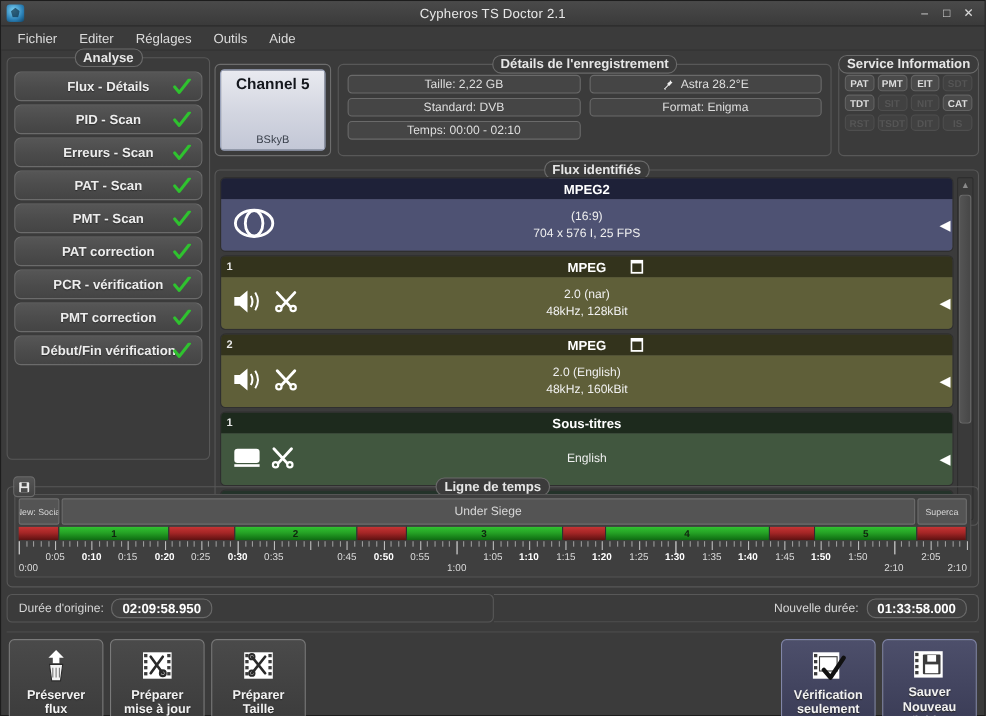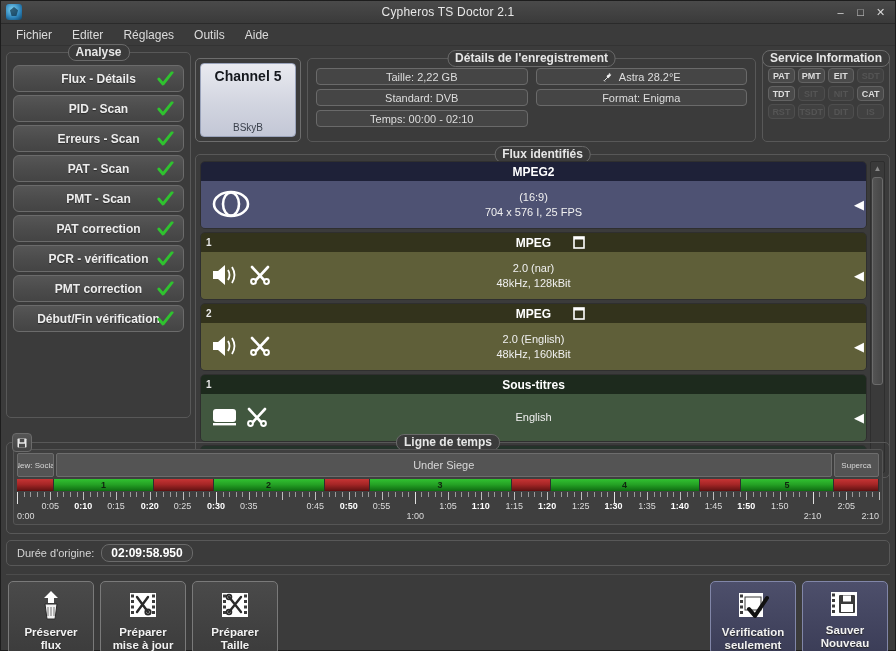--- a/index.html
+++ b/index.html
@@ -738,20 +738,24 @@
             <div class="rl" style="left: 100%; top: 19px; transform: translateX(-100%);">2:10</div>
           </div>
       </div>
     </div>
 
     <div class="durrow">
       <div class="dur-group">
         <span class="dur-label">Durée d'origine:</span>
         <span class="dur-value">02:09:58.950</span>
       </div>
+      <div class="dur-group right" style="border-left:none;border-radius:0 5px 5px 0;">
+        <span class="dur-label">Nouvelle durée:</span>
+        <span class="dur-value">01:33:58.000</span>
+      </div>
     </div>
 
     <div class="bottombar">
       <div class="bb-left" id="bb-left">
           <div class="bigbtn">
             <div class="ic">
               <svg width="30" height="30" viewBox="0 0 30 30">
                 <path d="M15 1 L22 8 H18 V13 H12 V8 H8 Z" fill="#fff"></path>
                 <path d="M9 14 h12 l-2 15 h-8 Z" fill="#f2f2f2" stroke="#2a2a2a" stroke-width="1"></path>
                 <path d="M12 17 v9 M15 17 v9 M18 17 v9" stroke="#777" stroke-width="1"></path>

